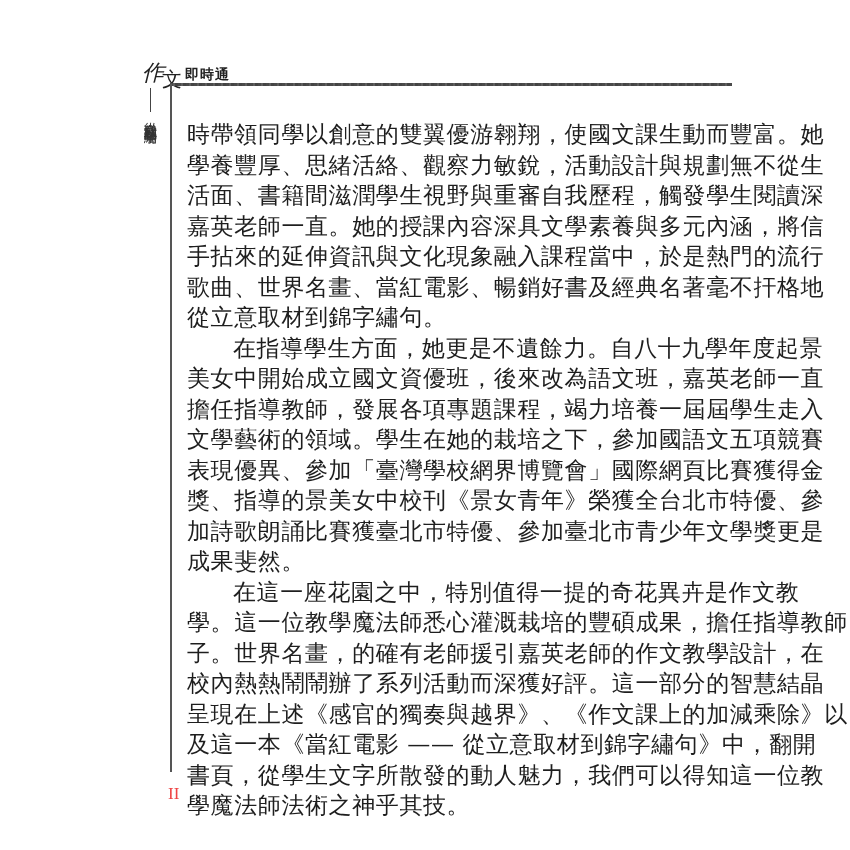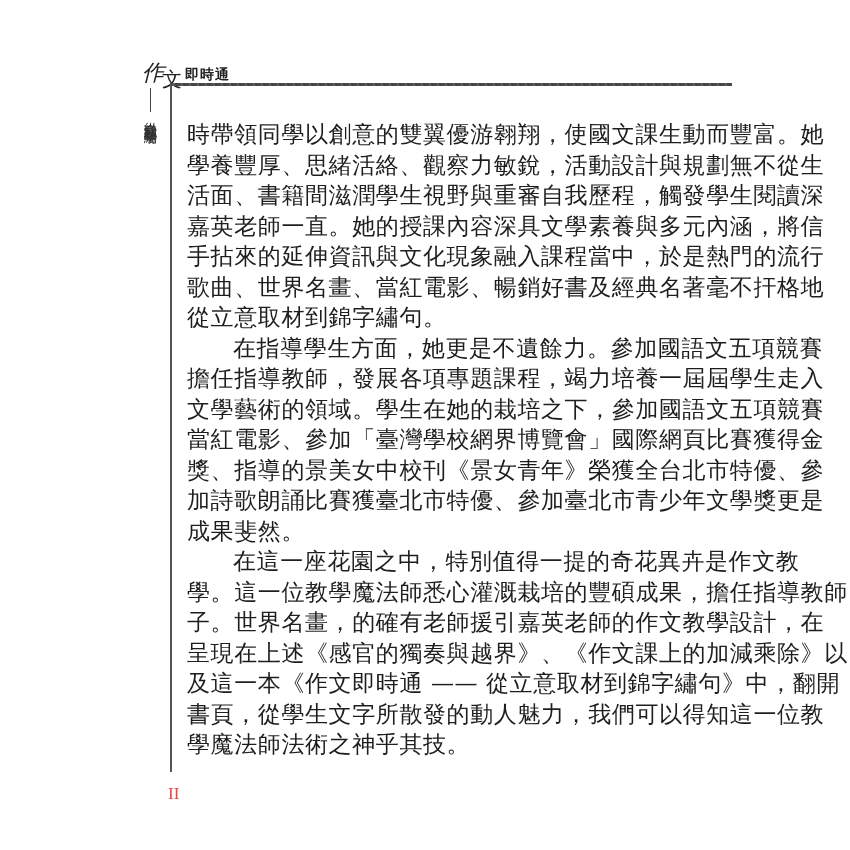--- a/index.html
+++ b/index.html
@@ -41,34 +41,36 @@
     <p>
       <span class="line">時帶領同學以創意的雙翼優游翱翔，使國文課生動而豐富。她</span>
       <span class="line">學養豐厚、思緒活絡、觀察力敏銳，活動設計與規劃無不從生</span>
       <span class="line">活面、書籍間滋潤學生視野與重審自我歷程，觸發學生閱讀深</span>
       <span class="line">嘉英老師一直。她的授課內容深具文學素養與多元內涵，將信</span>
       <span class="line">手拈來的延伸資訊與文化現象融入課程當中，於是熱門的流行</span>
       <span class="line">歌曲、世界名畫、當紅電影、暢銷好書及經典名著毫不扞格地</span>
       <span class="line">從立意取材到錦字繡句。</span>
     </p>
     <p>
-      <span class="line indent">在指導學生方面，她更是不遺餘力。參加國語文五項競賽</span>
+      <span class="line indent">在指導學生方面，她更是不遺餘力。自八十九學年度起景</span>
+      <span class="line">美女中開始成立國文資優班，後來改為語文班，嘉英老師一直</span>
       <span class="line">擔任指導教師，發展各項專題課程，竭力培養一屆屆學生走入</span>
       <span class="line">文學藝術的領域。學生在她的栽培之下，參加國語文五項競賽</span>
-      <span class="line">當紅電影、參加「臺灣學校網界博覽會」國際網頁比賽獲得金</span>
+      <span class="line">表現優異、參加「臺灣學校網界博覽會」國際網頁比賽獲得金</span>
       <span class="line">獎、指導的景美女中校刊《景女青年》榮獲全台北市特優、參</span>
       <span class="line">加詩歌朗誦比賽獲臺北市特優、參加臺北市青少年文學獎更是</span>
       <span class="line">成果斐然。</span>
     </p>
     <p>
       <span class="line indent">在這一座花園之中，特別值得一提的奇花異卉是作文教</span>
       <span class="line">學。這一位教學魔法師悉心灌溉栽培的豐碩成果，擔任指導教師</span>
       <span class="line">子。世界名畫，的確有老師援引嘉英老師的作文教學設計，在</span>
+      <span class="line">校內熱熱鬧鬧辦了系列活動而深獲好評。這一部分的智慧結晶</span>
       <span class="line">呈現在上述《感官的獨奏與越界》、《作文課上的加減乘除》以</span>
-      <span class="line">及這一本《作文即時通 —— 從立意取材到錦字繡句》中，翻開</span>
+      <span class="line">及這一本《當紅電影 —— 從立意取材到錦字繡句》中，翻開</span>
       <span class="line">書頁，從學生文字所散發的動人魅力，我們可以得知這一位教</span>
       <span class="line">學魔法師法術之神乎其技。</span>
     </p>
 
   </div>
 
   <div class="page-no">II</div>
 </div>
 
 </body></html>

